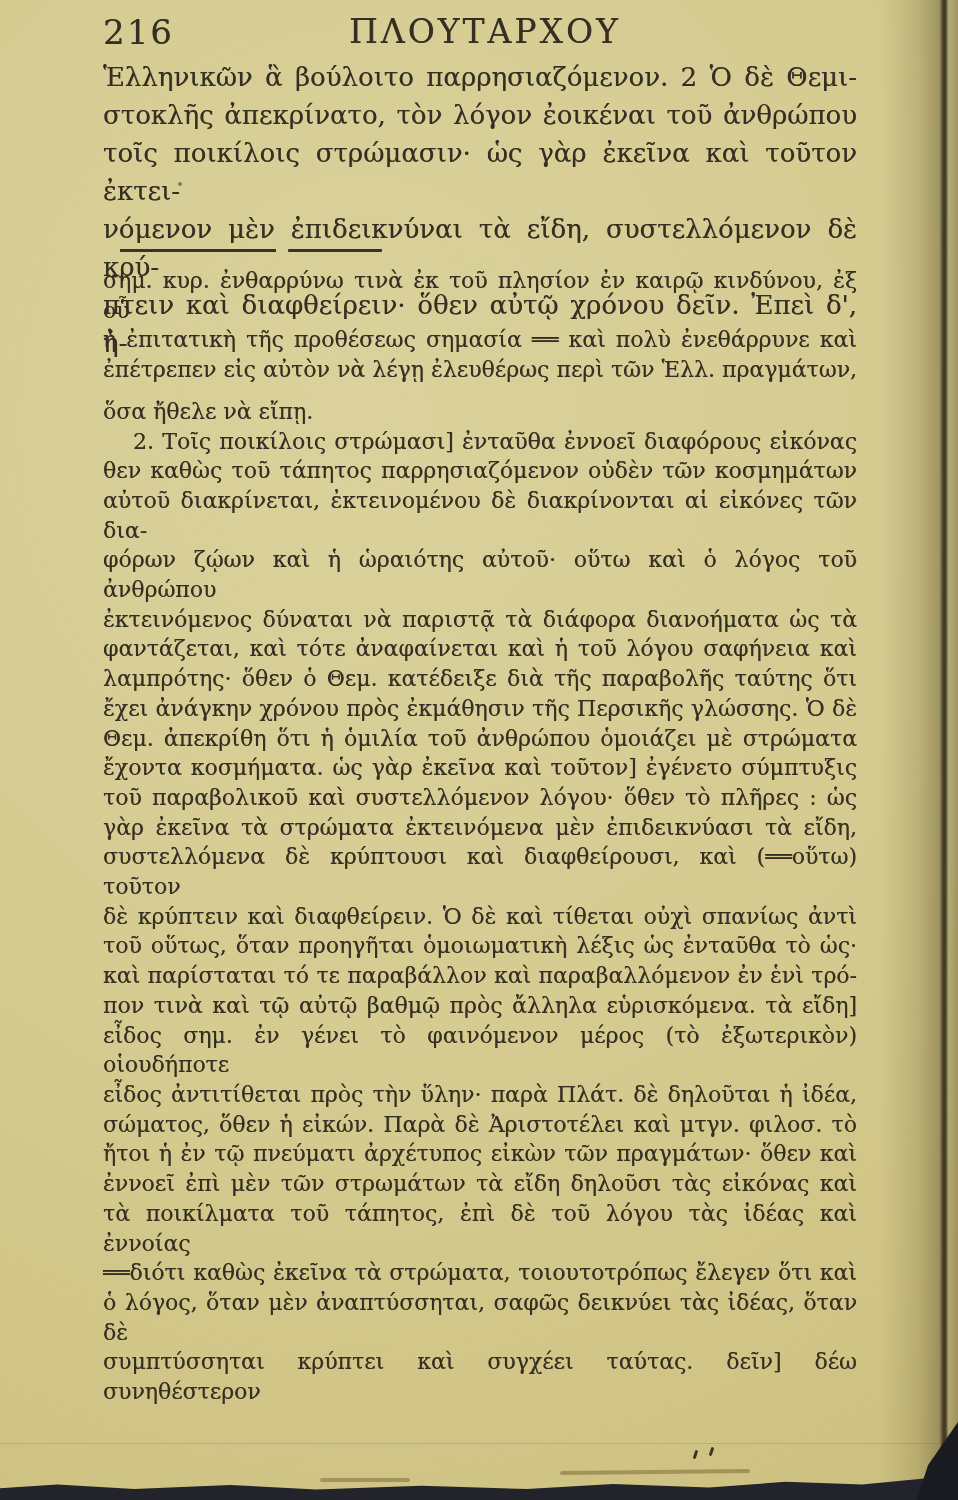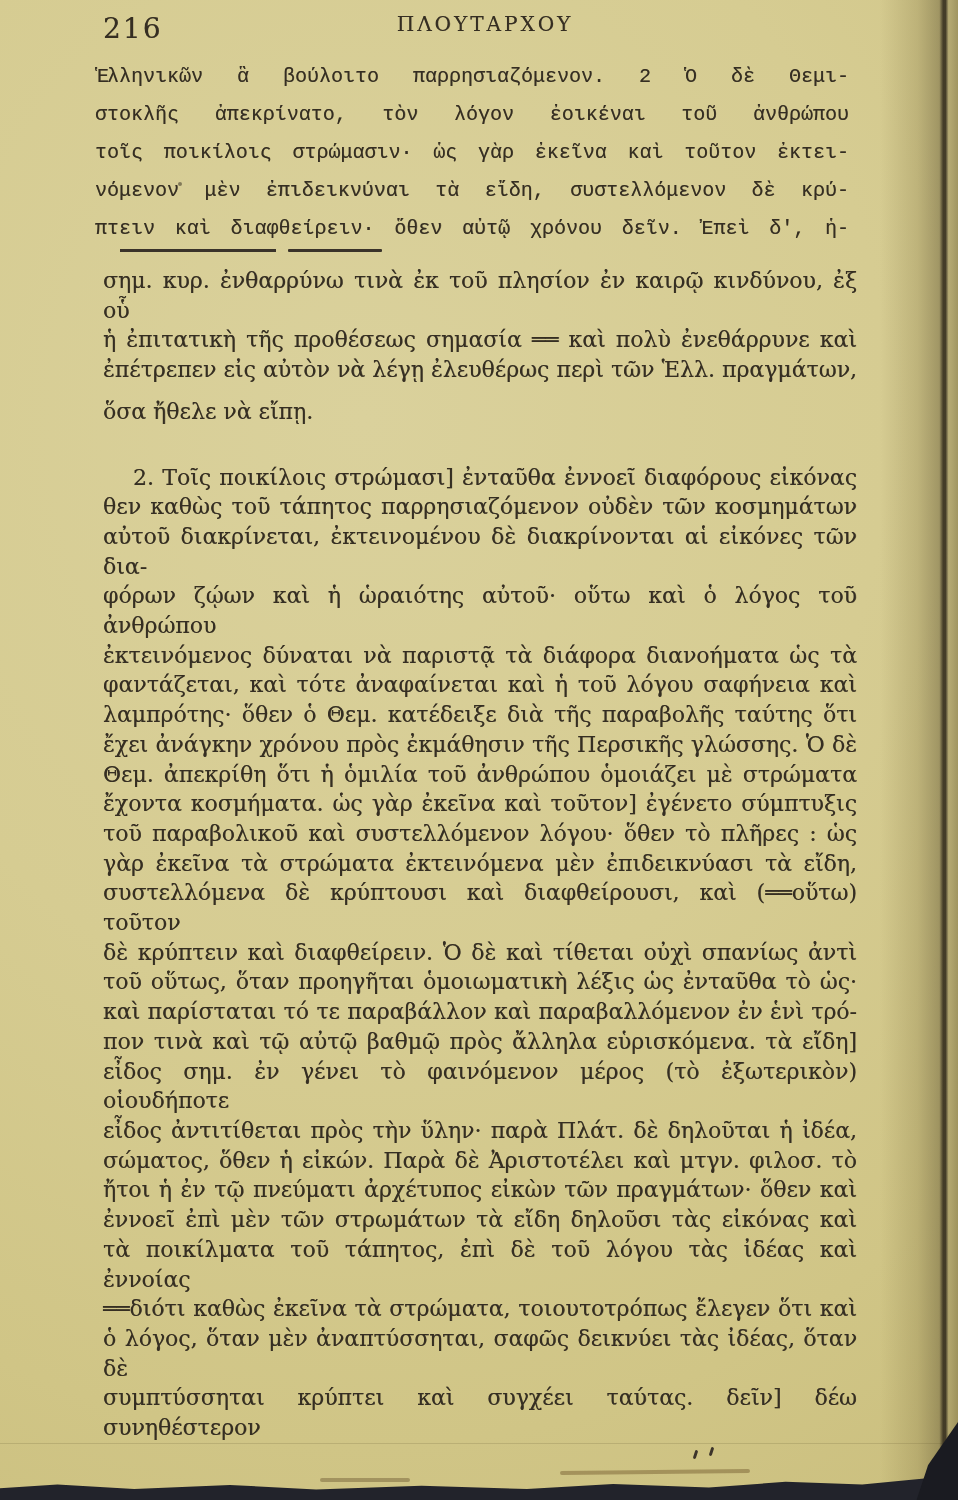--- a/index.html
+++ b/index.html
@@ -35,33 +35,33 @@
   .crease { position:absolute; left:0; right:8px; top:1443px; height:1px;
     background:rgba(100,88,48,0.20); }
   .speck-1,.speck-2 { position:absolute; width:3px; height:9px; background:#3c342a;
     border-radius:2px; transform:rotate(18deg); }
   .speck-1 { left:694px; top:1450px; }
   .speck-2 { left:710px; top:1447px; }
   .dot { position:absolute; left:178px; top:182px; width:4px; height:4px;
     border-radius:50%; background:rgba(60,52,38,0.55); }
 
   
-  .hdr-num { position:absolute; left:103px; top:12px; font-size:28px; letter-spacing:2px; }
+  .hdr-num { position:absolute; left:103px; top:12px; font-size:34px; letter-spacing:2px; }
   .hdr-title { position:absolute; left:105px; top:12px; width:760px; text-align:center;
-    font-size:20px; letter-spacing:3px; }
+    font-size:33px; letter-spacing:3px; }
 
   
   .txt { text-shadow:0.3px 0.3px 0.3px rgba(53,46,34,0.55); }
-  .body-text { position:absolute; left:95px; top:58px; width:754px;
-    font-size:20px; line-height:38px;font-family:Liberation Mono, monospace; }
+  .body-text { position:absolute; left:103px; top:58px; width:754px;
+    font-size:26px; line-height:38px; }
   .commentary { position:absolute; left:103px; top:266px; width:754px;
     font-size:22px; line-height:29.7px; }
   .line { text-align:justify; text-align-last:justify; white-space:normal; }
   .line.short { text-align-last:left;margin-top:12px; }
-  .line.indent { text-indent:30px;margin-top:36px; }
+  .line.indent { text-indent:30px; }
 
   
   .divider { position:absolute; left:120px; top:249px; height:4px; width:300px; }
   .divider .seg1,.divider .seg2 { position:absolute; top:0; height:3px; background:#3a332a; }
   .divider .seg1 { left:0; width:156px; }
   .divider .seg2 { left:168px; width:94px; border-radius:1px; }
 </style>
 </head>
 <body>
 

